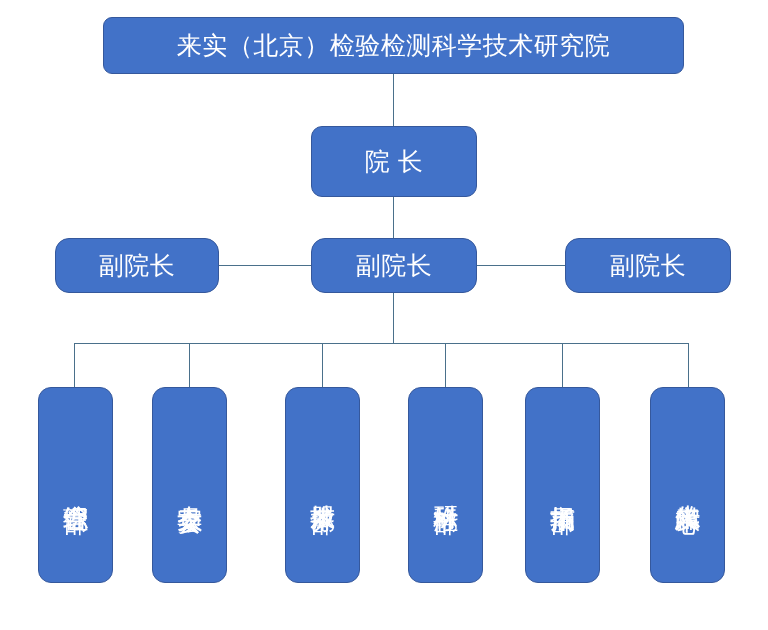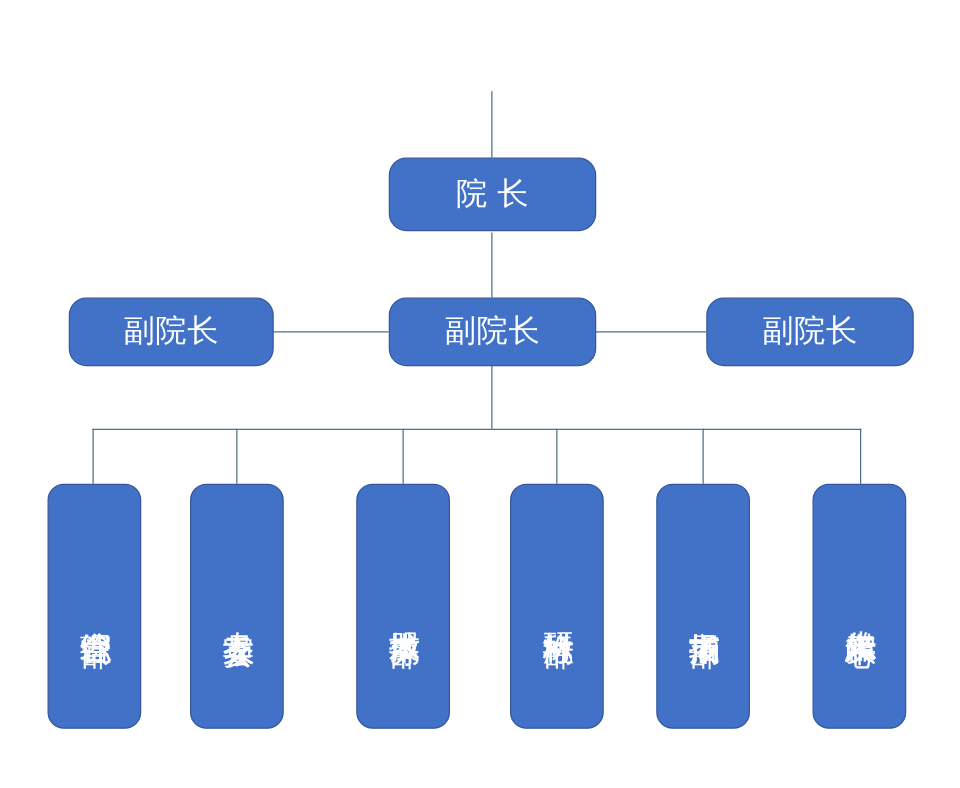--- a/index.html
+++ b/index.html
@@ -83,22 +83,23 @@
 
   <div class="connector conn-h" style="left:74px; top:343px; width:615px;"></div>
 
   <div class="connector conn-v" style="left:74px; top:343px; height:44px;"></div>
   <div class="connector conn-v" style="left:189px; top:343px; height:44px;"></div>
   <div class="connector conn-v" style="left:322px; top:343px; height:44px;"></div>
   <div class="connector conn-v" style="left:445px; top:343px; height:44px;"></div>
   <div class="connector conn-v" style="left:562px; top:343px; height:44px;"></div>
   <div class="connector conn-v" style="left:688px; top:343px; height:44px;"></div>
 
+  <div class="node node-root" style="left:103px; top:17px; width:581px; height:57px;">来实（北京）检验检测科学技术研究院</div>
 
-  <div class="node node-dir" style="left:311px; top:126px; width:166px; height:59px;">院 长</div>
+  <div class="node node-dir" style="left:311px; top:126px; width:166px; height:71px;border-radius:11px;">院 长</div>
 
   <div class="node node-vice" style="left:55px; top:238px; width:164px; height:55px;">副院长</div>
 
   <div class="node node-vice" style="left:311px; top:238px; width:166px; height:55px;">副院长</div>
 
   <div class="node node-vice" style="left:565px; top:238px; width:166px; height:55px;">副院长</div>
 
   <div class="node node-dept" style="left:38px; top:387px; width:75px; height:196px;">综合管理部</div>
 
   <div class="node node-dept" style="left:152px; top:387px; width:75px; height:196px;">专家委员会</div>

